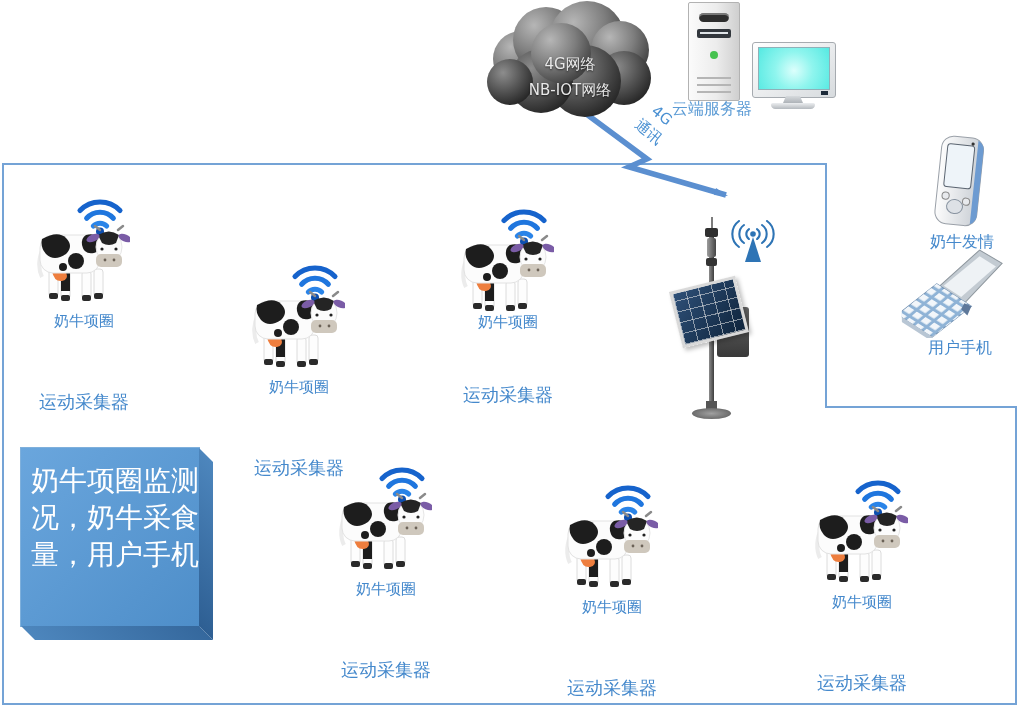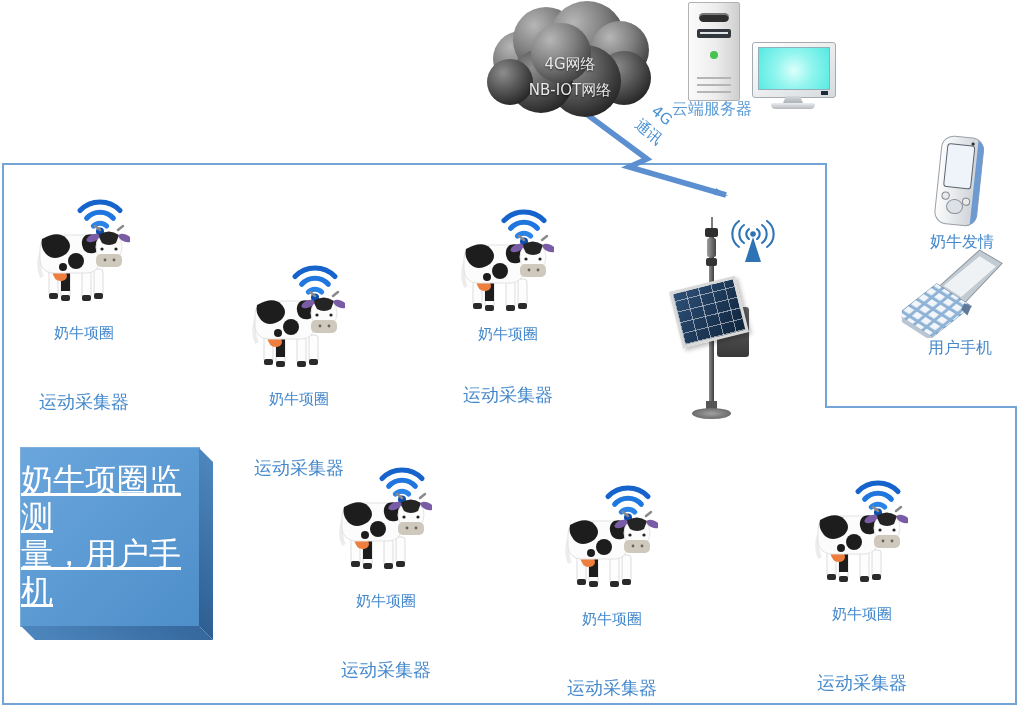--- a/index.html
+++ b/index.html
@@ -70,27 +70,27 @@
   .laptop{left:901px;top:248px;width:104px;height:90px;z-index:2;}
   .laptop-label{left:918px;top:338px;width:84px;text-align:center;font-size:16px;color:#4589cc;z-index:2;}
 
   
   .infobox{left:20px;top:447px;width:178px;height:178px;z-index:2;
            background:linear-gradient(135deg,#6aa6dd,#4e8ec9);border:1px solid #7fb0dc;}
   .infobox .face-r{position:absolute;left:100%;top:0;width:14px;height:100%;
            transform:skewY(45deg);transform-origin:0 0;background:linear-gradient(#4d86bd,#2e5f93);}
   .infobox .face-b{position:absolute;left:0;top:100%;width:100%;height:14px;
            transform:skewX(45deg);transform-origin:0 0;background:linear-gradient(90deg,#4d86bd,#35689d);}
-  .infobox .txt{position:relative;padding-top:14px;color:#fff;font-size:32px;line-height:37px;text-align:left;text-decoration:underline;}
+  .infobox .txt{position:relative;padding-top:14px;color:#fff;font-size:28px;line-height:37px;text-align:right;}
 
   
   .cow-group{position:absolute;width:112px;height:172px;z-index:2;text-align:center;}
   .cow-group .wifi{position:absolute;left:46px;top:0;width:52px;height:40px;}
   .cow-group .cowsvg{position:absolute;left:2px;top:27px;width:100px;height:84px;}
-  .cow-group .collar-label{position:absolute;left:0;top:116px;width:100%;font-size:15px;color:#4589cc;margin-top:12px;}
+  .cow-group .collar-label{position:absolute;left:0;top:116px;width:100%;font-size:15px;color:#4589cc;}
   .cow-group .collector-label{position:absolute;left:0;top:150px;width:100%;font-size:18px;color:#4589cc;margin-top:44px;}
   .cow-group.tight .collar-label{top:107px;}
   .cow-group.tight .collector-label{top:133px;}
 </style>
 </head>
 <body>
 
 <div class="stage">
 
   <svg width="0" height="0" style="position:absolute">
@@ -246,20 +246,21 @@
   <svg class="abs laptop" viewBox="0 0 100 88">
       <use href="#laptop-sym"></use>
     </svg>
   <div class="abs laptop-label">用户手机</div>
 
   <div class="abs infobox">
     <div class="face-r"></div>
     <div class="face-b"></div>
     <div class="txt">
       <div>奶牛项圈监测</div>
+      <div>况，奶牛采食</div>
       <div>量，用户手机</div>
     </div>
   </div>
 
   <div class="cow-group" style="left:28px;top:196px">
     <svg class="wifi" viewBox="0 0 44 36">
         <use href="#wifi-sym"></use>
       </svg>
     <svg class="cowsvg" viewBox="0 0 100 84">
         <use href="#cow-sym"></use>

